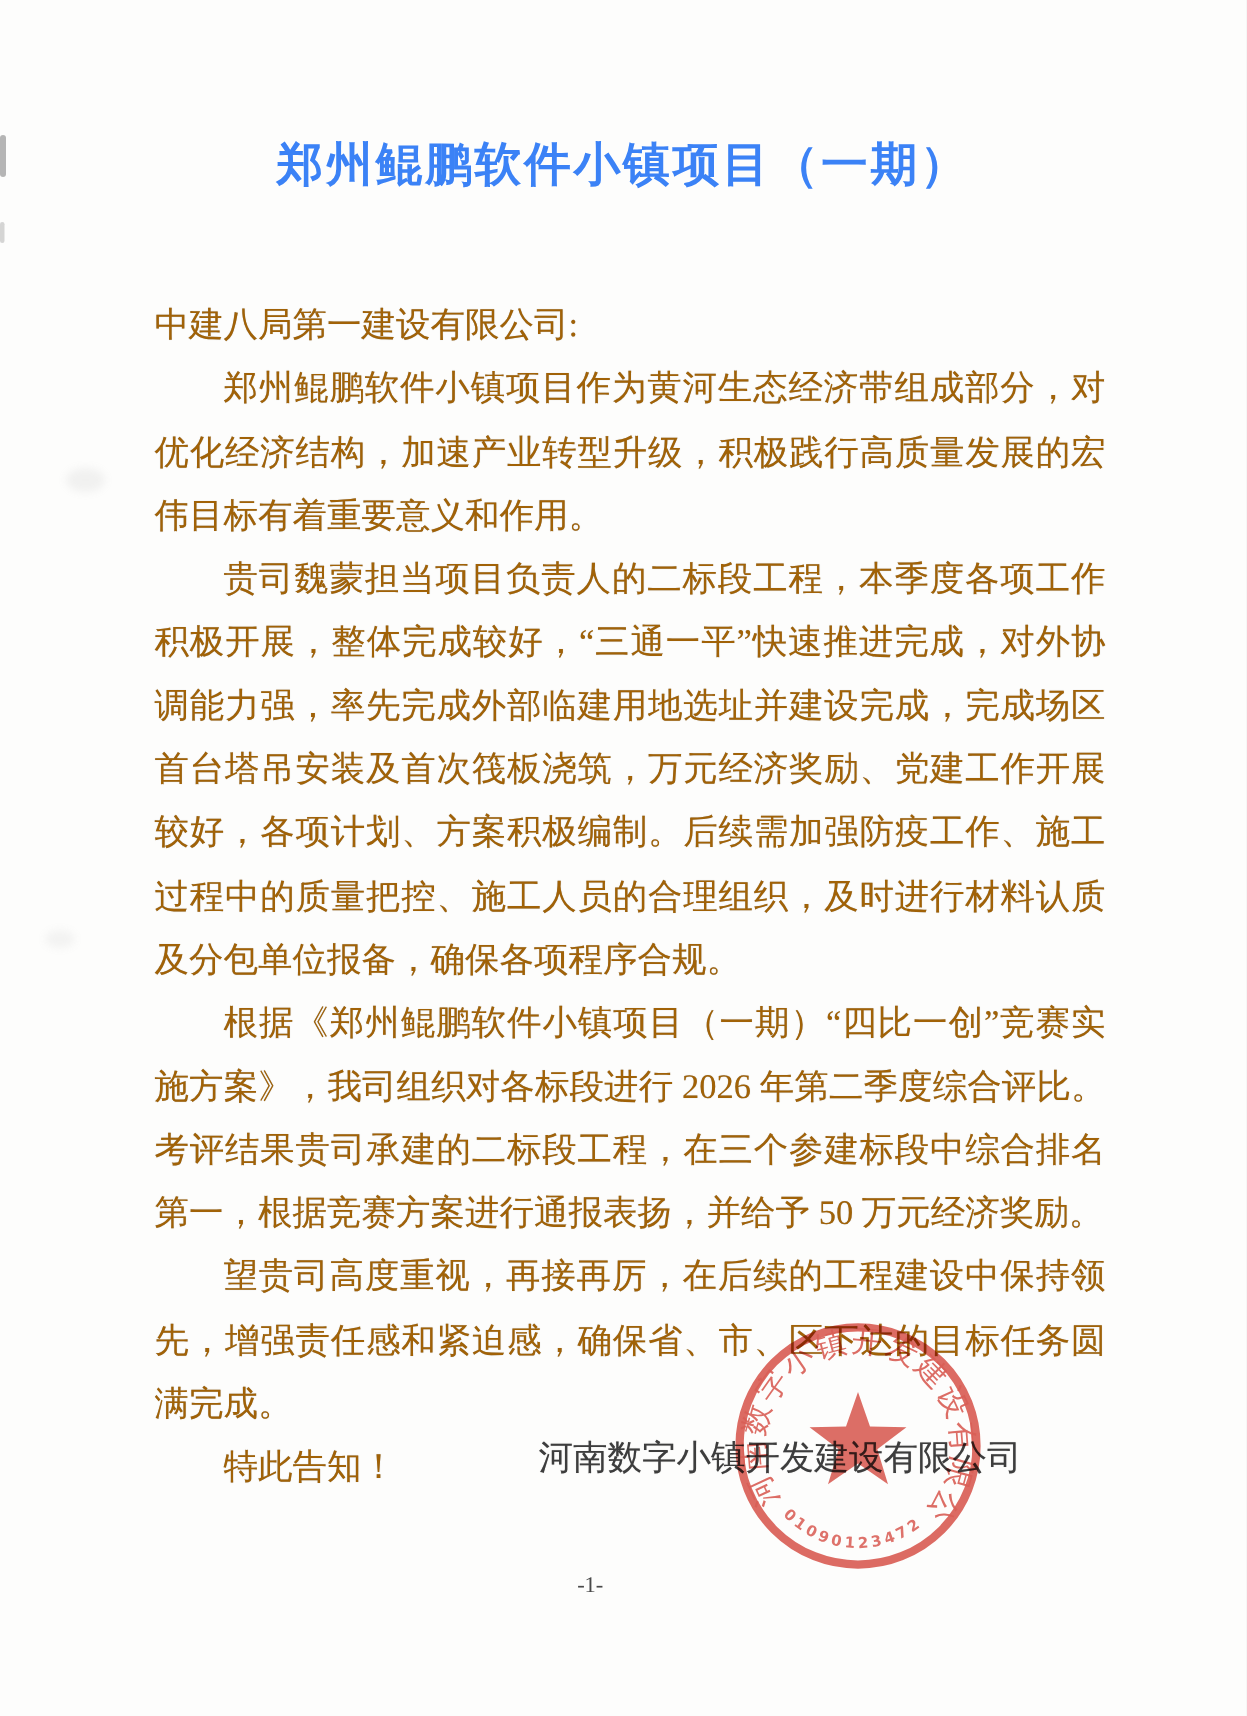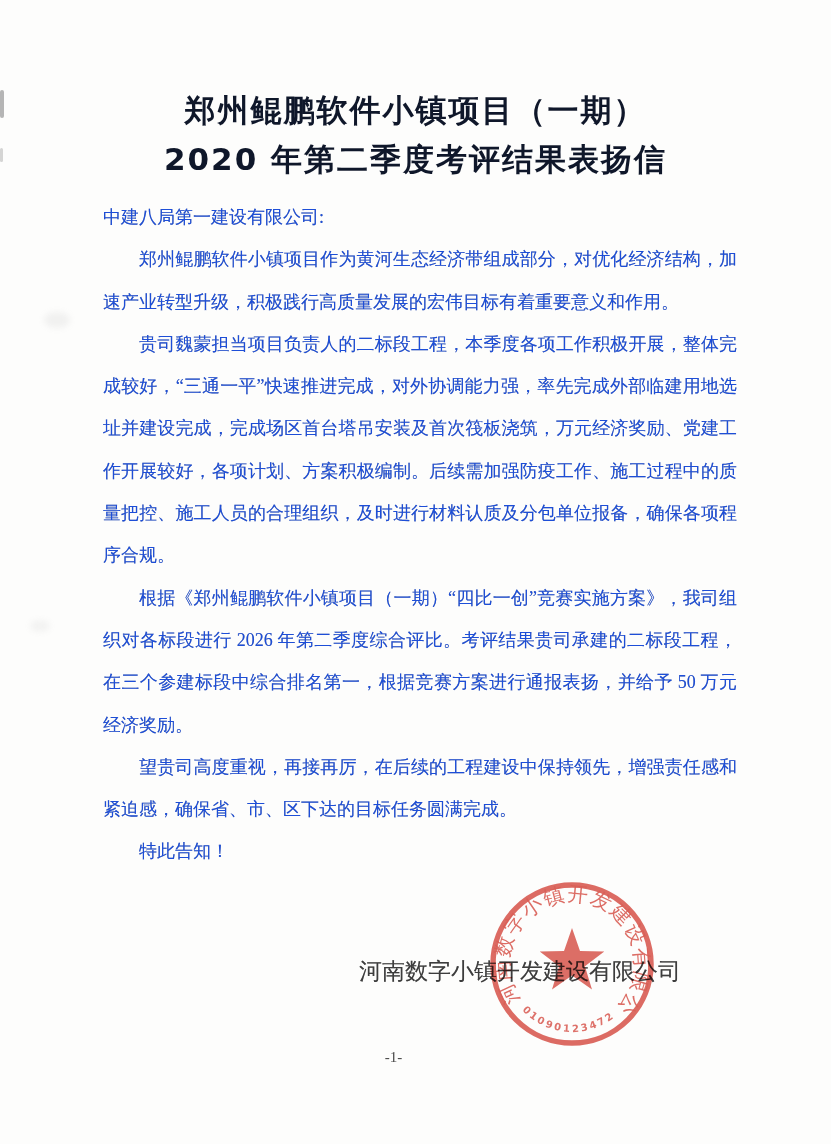--- a/index.html
+++ b/index.html
@@ -18,33 +18,33 @@
 
   
   .title-block {
     position: absolute;
     top: 86px; left: 0; right: 0;
     text-align: center;
     font-family: "DejaVu Sans", sans-serif;
     font-weight: 700;
     font-size: 31px;
     line-height: 49px;
-    color: #0f172a;
+    color: #3b82f6;
     letter-spacing: 2px;
   }
 
   
   .body-text {
     position: absolute;
     top: 196px; left: 103px;
     width: 634px;
-    font-size: 18px;
+    font-size: 23px;
     line-height: 42.3px;
     text-align: justify;
-    color: #1d4ed8;
+    color: #a16207;
     text-shadow: 0 0 0.5px rgba(70,70,70,.45);
   }
   .body-text p { margin: 0; text-indent: 2em; }
   .body-text .salutation { text-indent: 0; }
 
   
   .sign-block {
     position: absolute;
     top: 950px; right: 150px;
     text-align: right;
@@ -109,21 +109,20 @@
 
 <div class="page">
 
   <div class="edge-mark-1"></div>
   <div class="edge-mark-2"></div>
   <div class="smudge-1"></div>
   <div class="smudge-2"></div>
 
   <div class="title-block">
     <div>郑州鲲鹏软件小镇项目（一期）</div>
-    <div>2020 年第二季度考评结果表扬信</div>
   </div>
 
   <div class="body-text">
     <p class="salutation">中建八局第一建设有限公司:</p>
     <p>郑州鲲鹏软件小镇项目作为黄河生态经济带组成部分，对优化经济结构，加速产业转型升级，积极践行高质量发展的宏伟目标有着重要意义和作用。</p>
     <p>贵司魏蒙担当项目负责人的二标段工程，本季度各项工作积极开展，整体完成较好，“三通一平”快速推进完成，对外协调能力强，率先完成外部临建用地选址并建设完成，完成场区首台塔吊安装及首次筏板浇筑，万元经济奖励、党建工作开展较好，各项计划、方案积极编制。后续需加强防疫工作、施工过程中的质量把控、施工人员的合理组织，及时进行材料认质及分包单位报备，确保各项程序合规。</p>
     <p>根据《郑州鲲鹏软件小镇项目（一期）“四比一创”竞赛实施方案》，我司组织对各标段进行 2026 年第二季度综合评比。考评结果贵司承建的二标段工程，在三个参建标段中综合排名第一，根据竞赛方案进行通报表扬，并给予 50 万元经济奖励。</p>
     <p>望贵司高度重视，再接再厉，在后续的工程建设中保持领先，增强责任感和紧迫感，确保省、市、区下达的目标任务圆满完成。</p>
     <p>特此告知！</p>
   </div>

